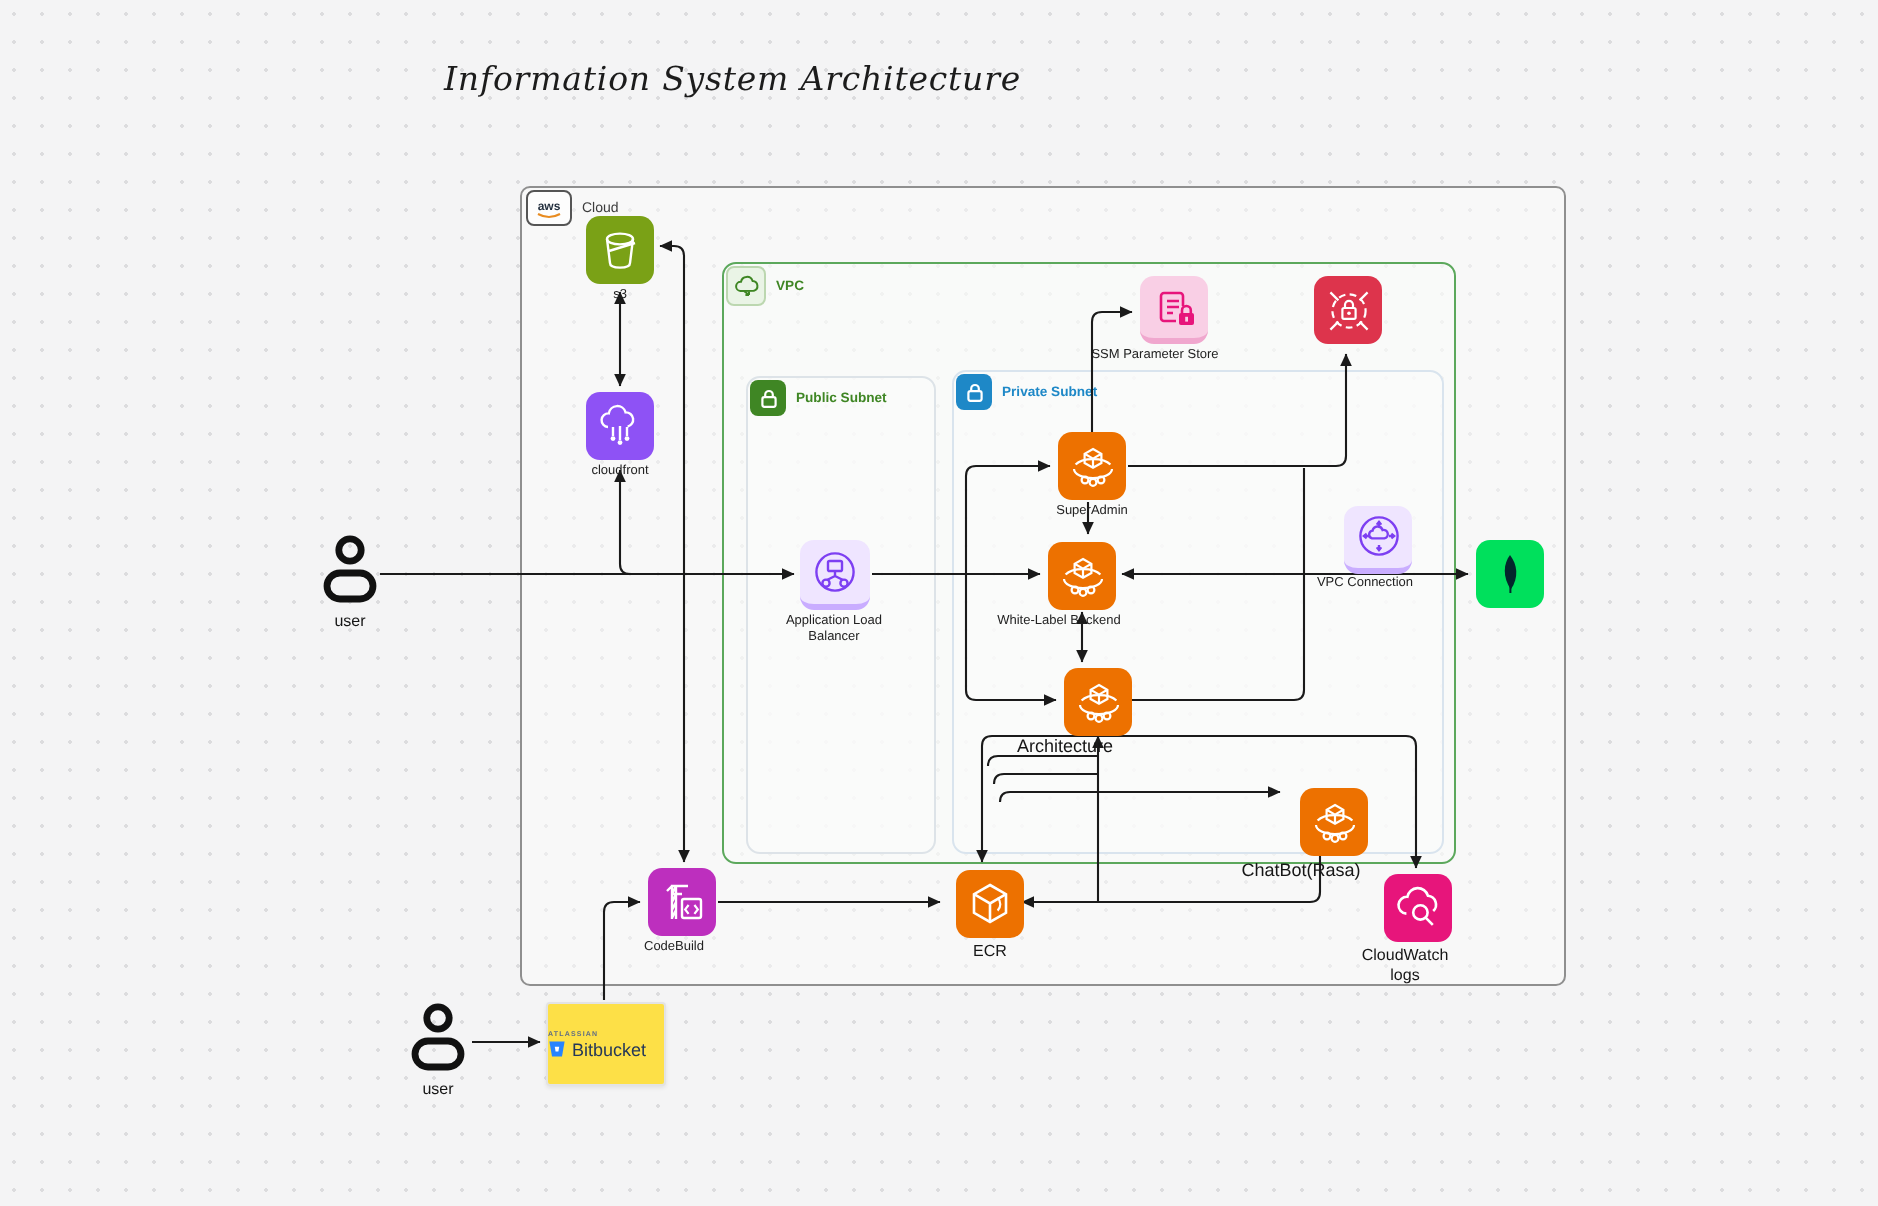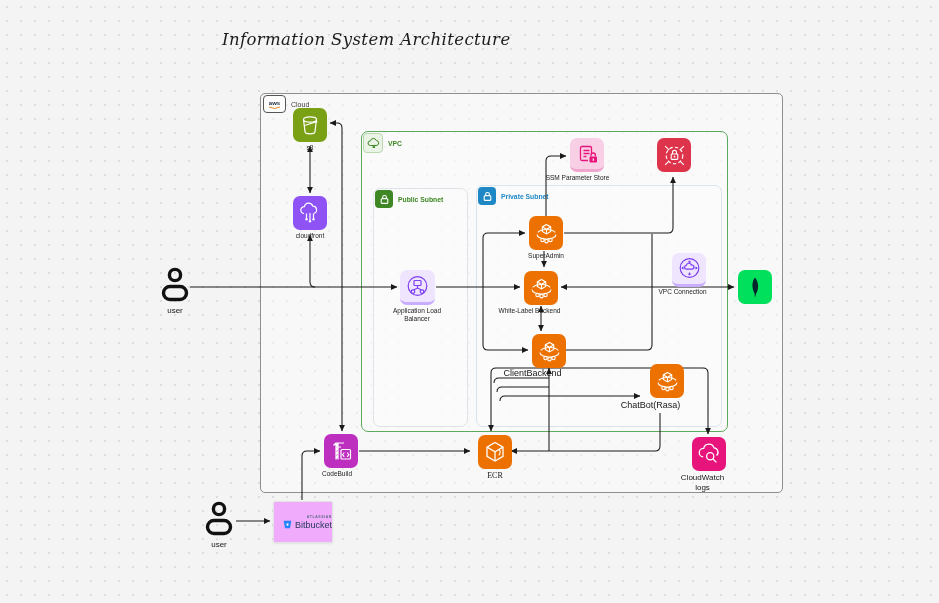--- a/index.html
+++ b/index.html
@@ -30,23 +30,23 @@
   .aws-logo{width:21px;height:16px;border:1px solid #555;border-radius:4px;background:#fdfdfd;display:flex;align-items:center;justify-content:center;}
   .node{position:absolute;display:flex;flex-direction:column;align-items:center;}
   .nicon{border-radius:7px;display:flex;align-items:center;justify-content:center;box-sizing:border-box;}
   .lbl{margin-top:2px;font-size:6.5px;color:#222;text-align:center;line-height:1.25;white-space:pre-line;}
   .lbl-lg{font-size:9px;color:#161616;}
   .lbl-md{font-size:8px;color:#161616;}
   .userlbl{font-size:8px;color:#161616;margin-top:2px;text-align:right;}
   svg{display:block;}
   .edges{position:absolute;inset:0;pointer-events:none;}
   .bb-card{
-    position:absolute;left:273px;top:501px;width:58px;height:40px;background:#f0abfc;
+    position:absolute;left:273px;top:501px;width:58px;height:40px;background:#fde047;
     border:1px solid #e3e3e3;border-radius:2px;box-shadow:0 1px 2px rgba(0,0,0,.08);
-    display:flex;flex-direction:column;align-items:flex-end;justify-content:center;
+    display:flex;flex-direction:column;align-items:flex-start;justify-content:center;
   }
   .bb-vendor{font-size:3.5px;letter-spacing:.6px;color:#5e6c84;font-weight:bold;}
   .bb-row{display:flex;align-items:center;gap:3px;margin-top:1px;}
   .bb-name{font-size:9px;color:#253858;font-weight:500;}
 </style>
 </head>
 <body>
 
 <div class="stage">
 
@@ -215,24 +215,24 @@
       <svg width="27" height="27" viewBox="0 0 27 27">
         <g fill="none" stroke="#fff" stroke-width="1.1">
           <path d="M4 14.5 a9.5 4.6 0 0 0 19 0 M4.8 12.3 a9.5 4.6 0 0 1 17.4 0"></path>
           <path d="M13.5 4.5 l4.2 2.4 v4.6 l-4.2 2.4 l-4.2-2.4 V6.9 z M9.3 6.9 l4.2 2.4 l4.2-2.4 M13.5 9.3 v4.6"></path>
           <circle cx="9.5" cy="20" r="1.7"></circle>
             <circle cx="13.5" cy="21.2" r="1.7"></circle>
             <circle cx="17.5" cy="20" r="1.7"></circle>
         </g>
       </svg>
     </div>
-    <div class="lbl lbl-lg" style="width:100px;margin-left:-33px;margin-top:0;">ClientBackend</div>
-  </div>
-
-  <div class="node" style="left:643px;top:364px;width:48px;">
+    <div class="lbl lbl-lg" style="width:100px;margin-left:-33px;margin-top:0;">Architecture</div>
+  </div>
+
+  <div class="node" style="left:643px;top:394px;width:48px;">
     <div class="nicon" style="width:34px;height:34px;background:#ED7100;">
       <svg width="27" height="27" viewBox="0 0 27 27">
         <g fill="none" stroke="#fff" stroke-width="1.1">
           <path d="M4 14.5 a9.5 4.6 0 0 0 19 0 M4.8 12.3 a9.5 4.6 0 0 1 17.4 0"></path>
           <path d="M13.5 4.5 l4.2 2.4 v4.6 l-4.2 2.4 l-4.2-2.4 V6.9 z M9.3 6.9 l4.2 2.4 l4.2-2.4 M13.5 9.3 v4.6"></path>
           <circle cx="9.5" cy="20" r="1.7"></circle>
             <circle cx="13.5" cy="21.2" r="1.7"></circle>
             <circle cx="17.5" cy="20" r="1.7"></circle>
         </g>
       </svg>
@@ -298,21 +298,21 @@
         <g fill="none" stroke="#fff" stroke-width="1.2">
           <path d="M8 21.5 V 5 h8 M8 5 l-2.5 2.5 M8 9 h5 M10 5 v16.5 M8 9 l2-4 M8 13 l2-4 M8 17 l2-4 M8 21 l2-4"></path>
           <rect x="13" y="11.5" width="9.5" height="9.5" rx="1"></rect>
           <path d="M16.3 14.5 l-1.7 2.2 l1.7 2.2 M19.2 14.5 l1.7 2.2 l-1.7 2.2" stroke-width="1.1"></path>
         </g>
       </svg>
     </div>
     <div class="lbl" style="width:50px;margin-left:-8px;">CodeBuild</div>
   </div>
 
-  <div class="node" style="left:473px;top:435px;width:44px;font-family:Liberation Serif, serif;">
+  <div class="node" style="left:473px;top:435px;width:44px;">
     <div class="nicon" style="width:34px;height:34px;background:#ED7100;">
       <svg width="26" height="26" viewBox="0 0 26 26">
         <g fill="none" stroke="#fff" stroke-width="1.3">
           <path d="M13 3.5 l8 4.6 v9.3 l-8 4.6 l-8-4.6 V8.1 z"></path>
           <path d="M5 8.1 l8 4.6 l8-4.6 M13 12.7 V 22"></path>
           <path d="M16.8 9.9 a4.5 4.5 0 0 1 0 6.4" stroke-width="1.1"></path>
         </g>
       </svg>
     </div>
     <div class="lbl lbl-md">ECR</div>

